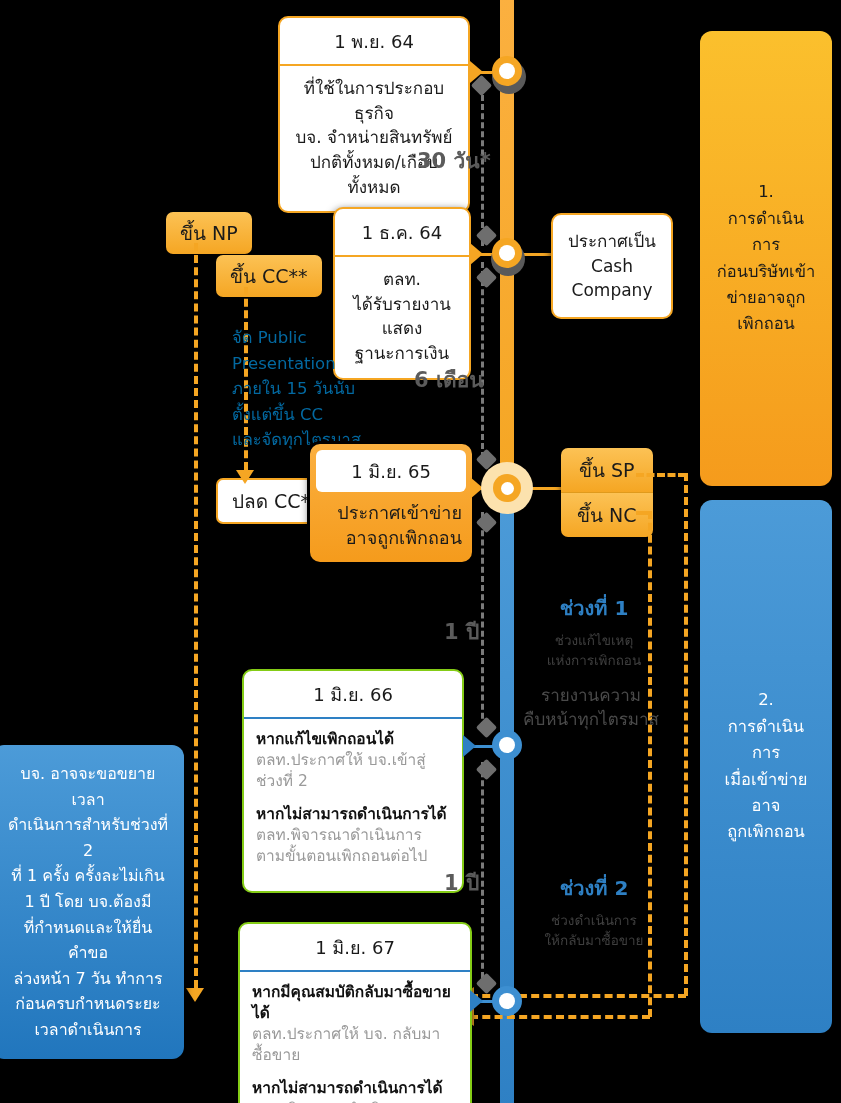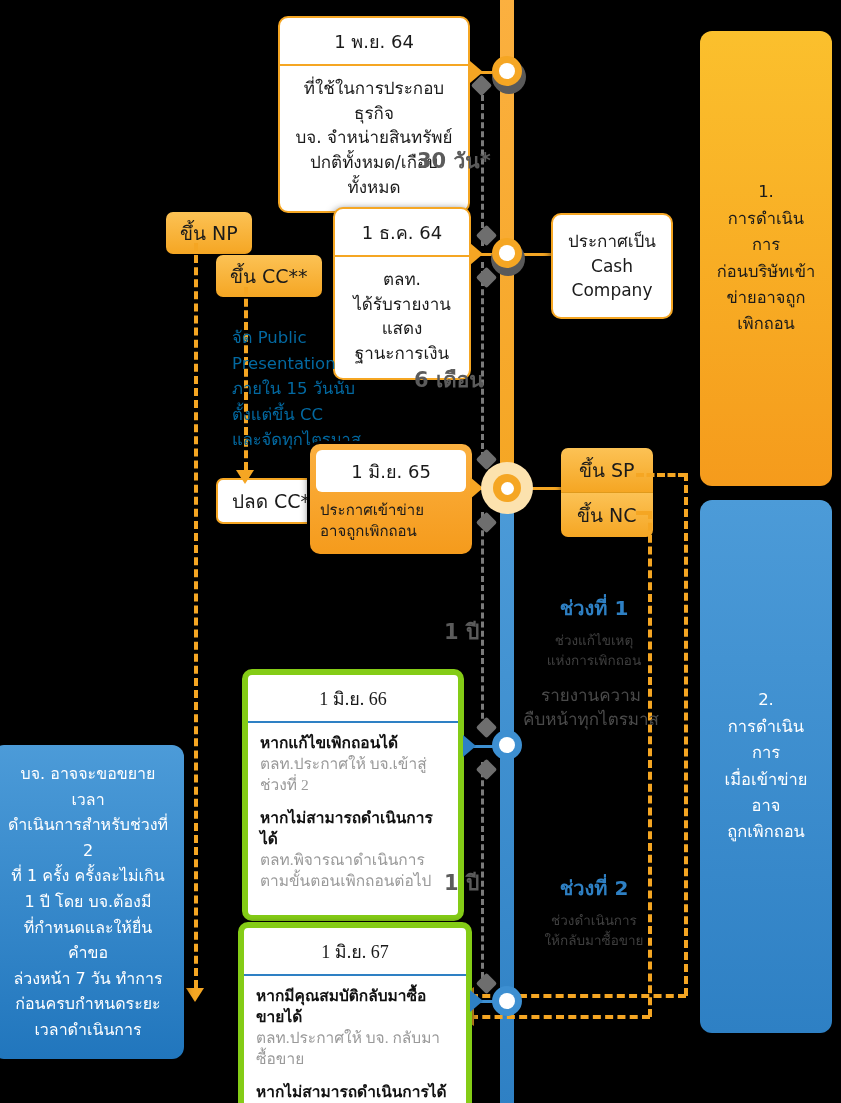--- a/index.html
+++ b/index.html
@@ -38,21 +38,21 @@
      transform:rotate(45deg);border-radius:2px;}
 
   
   .hline{position:absolute;height:3px;background:#F5A623;}
   .hline-blue{position:absolute;height:3px;background:#3D8FD1;}
 
   
   .card{position:absolute;background:#fff;border-radius:10px;box-sizing:border-box;
      box-shadow:0 3px 9px rgba(0,0,0,.75);overflow:hidden;}
   .card.orange{border:2px solid #F5A623;}
-  .card.blue{border:6px solid #84cc16;font-family:Liberation Serif, serif;}
+  .card.blue{border:2px solid #84cc16;}
   .card .date{text-align:center;font-size:18px;color:#1a1a1a;padding:9px 6px 8px;}
   .card.orange .date{border-bottom:2px solid #F5A623;}
   .card.blue .date{border-bottom:2px solid #2E80C4;}
   .card .body{padding:10px 12px 12px;text-align:center;font-size:17px;
      color:#1a1a1a;line-height:1.45;}
   .card .body.left{text-align:left;font-size:15.5px;line-height:1.35;}
   .card .body.left .hd{font-weight:bold;color:#111;}
   .card .body.left .sub{color:#9a9a9a;margin-bottom:12px;}
   .card .body.left .sub.last{margin-bottom:12px;}
 
@@ -61,21 +61,21 @@
      border-top:11px solid transparent;border-bottom:11px solid transparent;}
   .notch.orange{border-left:13px solid #F5A623;}
   .notch.blue{border-left:13px solid #2E80C4;}
 
   
   .card-fill{position:absolute;border-radius:10px;overflow:hidden;
      background:linear-gradient(180deg,#FBB040 0%,#F59B1C 100%);
      box-shadow:0 0 0 3px #000,0 3px 10px rgba(0,0,0,.8);padding:6px;box-sizing:border-box;}
   .card-fill .date{background:#fff;border-radius:6px;text-align:center;
      font-size:18px;color:#1a1a1a;padding:7px 6px 6px;}
-  .card-fill .body{text-align:left;font-size:15px;color:#1a1a1a;
+  .card-fill .body{text-align:right;font-size:18px;color:#1a1a1a;
      line-height:1.4;padding:8px 4px 6px;}
 
   
   .pill{position:absolute;border-radius:7px;text-align:center;
      font-size:19px;color:#1a1a1a;padding:6px 14px;box-sizing:border-box;
      background:linear-gradient(180deg,#FCC255 0%,#F5A623 100%);
      box-shadow:0 2px 5px rgba(0,0,0,.6);}
   .pill.white{background:#fff;border:2px solid #F5A623;}
   .pill-stack{position:absolute;border-radius:7px;overflow:hidden;
      box-shadow:0 2px 6px rgba(0,0,0,.6);}

